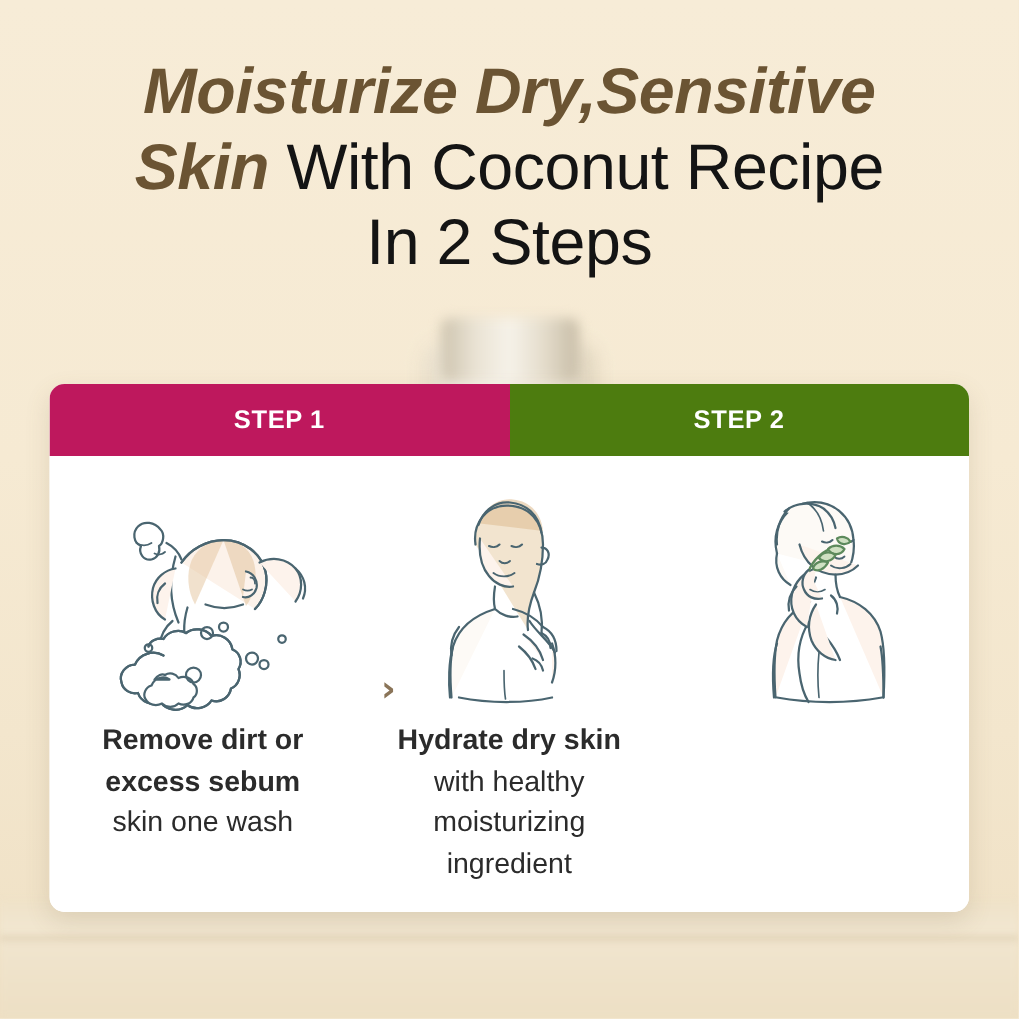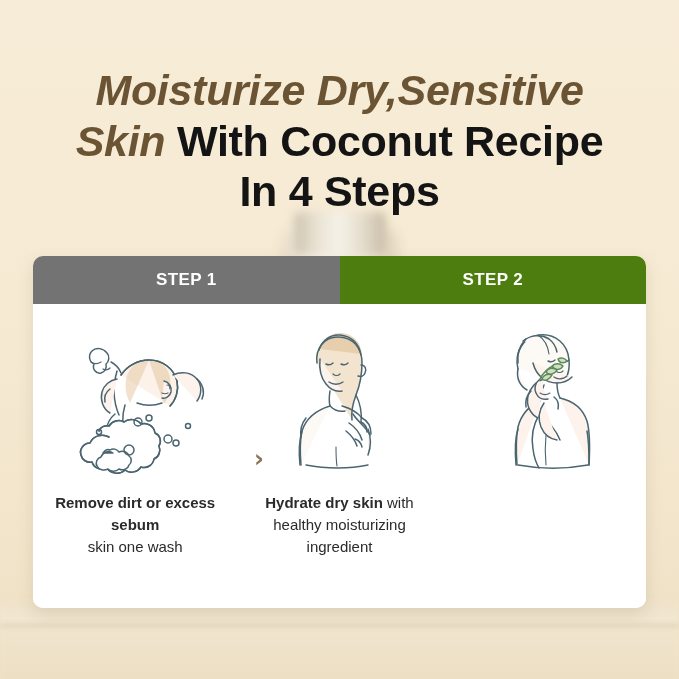--- a/index.html
+++ b/index.html
@@ -20,38 +20,38 @@
     background:linear-gradient(90deg,#ccc2ad 0%,#eae3d4 25%,#f6f2e9 50%,#e4dccb 75%,#c6bba5 100%);
     border-radius:6px;filter:blur(4px);}
   .bottle-shadow{position:absolute;left:150px;top:575px;width:400px;height:60px;
     background:radial-gradient(ellipse at 50% 40%,rgba(205,190,160,.75),rgba(205,190,160,0) 70%);
     filter:blur(7px);}
   .counter{position:absolute;left:0;top:600px;width:679px;height:79px;
     background:linear-gradient(180deg,#efe2c8 0%,#f1e6d0 22%,#eddfc4 100%);filter:blur(2px);}
   .counter-edge{position:absolute;left:0;top:624px;width:679px;height:3px;
     background:rgba(216,200,168,.6);filter:blur(2px);}
 
-  .title{position:absolute;left:0;top:65px;width:679px;text-align:center;
+  .title{position:absolute;left:0;top:36px;width:679px;text-align:center;
     line-height:1.18;font-size:43px;color:#1b1b1b;font-weight:700;letter-spacing:-.3px;}
   .title .em{font-style:italic;color:#6b5433;}
-  .title .plain{font-weight:700;color:#141414;}
+  .title .plain{font-weight:400;color:#141414;}
   .t-line{display:block;white-space:nowrap;}
 
   .card{position:absolute;left:33px;top:256px;width:613px;height:352px;
     border-radius:10px;overflow:hidden;background:#ffffff;
     box-shadow:0 6px 16px rgba(120,100,70,.16);}
   .head-row{display:flex;height:48px;}
   .head-cell{flex:1;display:flex;align-items:center;justify-content:center;
     color:#ffffff;font-weight:700;font-size:17px;letter-spacing:.4px;}
   .body-row{display:flex;height:304px;background:#fff;}
   .col{flex:1;display:flex;flex-direction:column;align-items:center;
     padding:14px 10px 0;box-sizing:border-box;position:relative;}
   .art{width:100%;height:160px;display:flex;align-items:center;justify-content:center;}
   .art svg{display:block;}
-  .caption{margin-top:14px;text-align:center;font-size:15px;line-height:1.45;color:#2b2b2b;}
+  .caption{margin-top:2px;text-align:center;font-size:19px;line-height:1.45;color:#2b2b2b;}
   .caption .b{font-weight:700;}
   .chev{position:absolute;top:142px;width:26px;height:26px;color:#8a7458;
     font-size:24px;font-weight:700;line-height:26px;text-align:center;
     font-family:"DejaVu Sans", sans-serif;}
   .chev-1{left:213px;}
 </style>
 </head>
 <body>
 
 <div class="bg-wrap">
@@ -59,27 +59,27 @@
   <div class="bottle-body"></div>
   <div class="bottle-cap"></div>
   <div class="bottle-shadow"></div>
   <div class="counter"></div>
   <div class="counter-edge"></div>
 </div>
 
 <div class="title">
   <span class="t-line"><span class="em">Moisturize Dry,Sensitive</span></span>
   <span class="t-line"><span class="em">Skin</span><span class="plain"> With Coconut Recipe</span></span>
-  <span class="t-line"><span class="plain">In 4 Steps</span></span>
+  <span class="t-line"><span class="plain">In 2 Steps</span></span>
 </div>
 
 <div class="card">
 
   <div class="head-row">
-    <div class="head-cell" style="background:#737373">
+    <div class="head-cell" style="background:#be185d">
       <span>STEP 1</span>
     </div>
     <div class="head-cell" style="background:#4d7c0f">
       <span>STEP 2</span>
     </div>
   </div>
 
   <div class="body-row">
 
     <div class="col">

